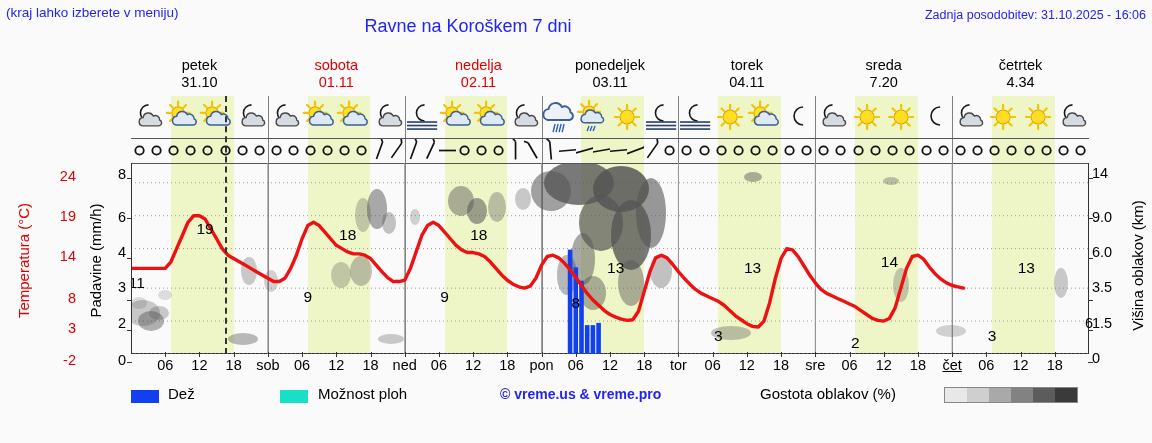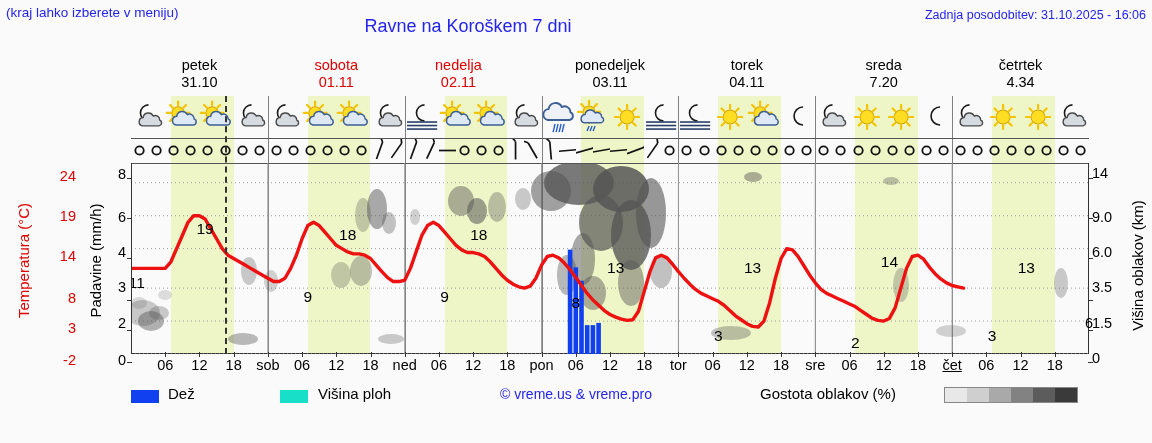--- a/index.html
+++ b/index.html
@@ -74,21 +74,21 @@
   #xlabels{left:131px;top:357px;width:958px;height:20px;}
   .xlab{position:absolute;top:0;width:46px;margin-left:-23px;text-align:center;
         font-size:14.5px;color:#000;}
   .xtick{position:absolute;top:-5px;width:0;height:5px;border-left:1px solid #333;}
 
   
   #legend{left:0;top:385px;width:1152px;height:40px;}
   .lg-swatch{position:absolute;top:5px;width:28px;height:13px;}
   .lg-text{position:absolute;top:0;font-size:15px;color:#000;white-space:nowrap;}
   #copyright{position:absolute;left:500px;top:1px;font-size:14px;color:#2424ee;
-             white-space:nowrap;}
+             white-space:nowrap;font-weight:bold;}
   #cloud-legend-label{position:absolute;left:760px;top:0;font-size:15px;color:#000;}
   #cloud-ramp{position:absolute;left:944px;top:2px;width:134px;height:16px;
               display:flex;border:1px solid #888;box-sizing:border-box;}
   #cloud-ramp div{flex:1 1 0;}
   #cloud-ramp-ticks{position:absolute;left:938px;top:19px;width:150px;height:16px;}
   .ramp-tick{position:absolute;top:0;font-size:12.5px;color:#000;
              text-align:center;width:24px;margin-left:-12px;}
 
   svg{display:block;}
   .tlabel{font-size:15.5px;fill:#000;font-family:"Liberation Sans",sans-serif;}
@@ -96,21 +96,21 @@
 </head>
 <body>
 
 <div class="abs" id="menu-note">(kraj lahko izberete v meniju)</div>
 <div class="abs" id="page-title">Ravne na Koroškem 7 dni</div>
 <div class="abs" id="last-update">Zadnja posodobitev: 31.10.2025 - 16:06</div>
 
 <div class="abs" id="daynames">
     <div class="dayname" style="left: 0px;"><span>petek</span><span class="dd">31.10</span></div>
     <div class="dayname weekend" style="left: 136.857px;"><span>sobota</span><span class="dd">01.11</span></div>
-    <div class="dayname weekend" style="left: 259px;"><span>nedelja</span><span class="dd">02.11</span></div>
+    <div class="dayname weekend" style="left: 279px;"><span>nedelja</span><span class="dd">02.11</span></div>
     <div class="dayname" style="left: 410.571px;"><span>ponedeljek</span><span class="dd">03.11</span></div>
     <div class="dayname" style="left: 547.429px;"><span>torek</span><span class="dd">04.11</span></div>
     <div class="dayname" style="left: 684.286px;"><span>sreda</span><span class="dd">7.20</span></div>
     <div class="dayname" style="left: 821.143px;"><span>četrtek</span><span class="dd">4.34</span></div>
   </div>
 
 <div class="abs" id="temp-axis-title">
   <span>Temperatura (°C)</span>
 </div>
 <div class="abs" id="temp-ticks"></div>
@@ -901,21 +901,21 @@
     <div class="xlab" style="left: 889.571px;">12</div>
     <div class="xtick" style="left: 889.571px;"></div>
     <div class="xlab" style="left: 923.786px;">18</div>
     <div class="xtick" style="left: 923.786px;"></div>
   </div>
 
 <div class="abs" id="legend">
   <div class="lg-swatch" style="left: 131px; background: rgb(16, 64, 240);" id="sw-rain"></div>
   <div class="lg-text" style="left:168px;">Dež</div>
   <div class="lg-swatch" style="left: 280px; background: rgb(24, 224, 200);" id="sw-showers"></div>
-  <div class="lg-text" style="left:318px;">Višina ploh</div>
+  <div class="lg-text" style="left:318px;">Možnost ploh</div>
   <div id="copyright">© vreme.us &amp; vreme.pro</div>
   <div id="cloud-legend-label">Gostota oblakov (%)</div>
   <div id="cloud-ramp">
       <div style="background: rgb(232, 232, 232);"></div>
       <div style="background: rgb(207, 207, 207);"></div>
       <div style="background: rgb(169, 169, 169);"></div>
       <div style="background: rgb(130, 130, 130);"></div>
       <div style="background: rgb(92, 92, 92);"></div>
       <div style="background: rgb(58, 58, 58);"></div>
     </div>

